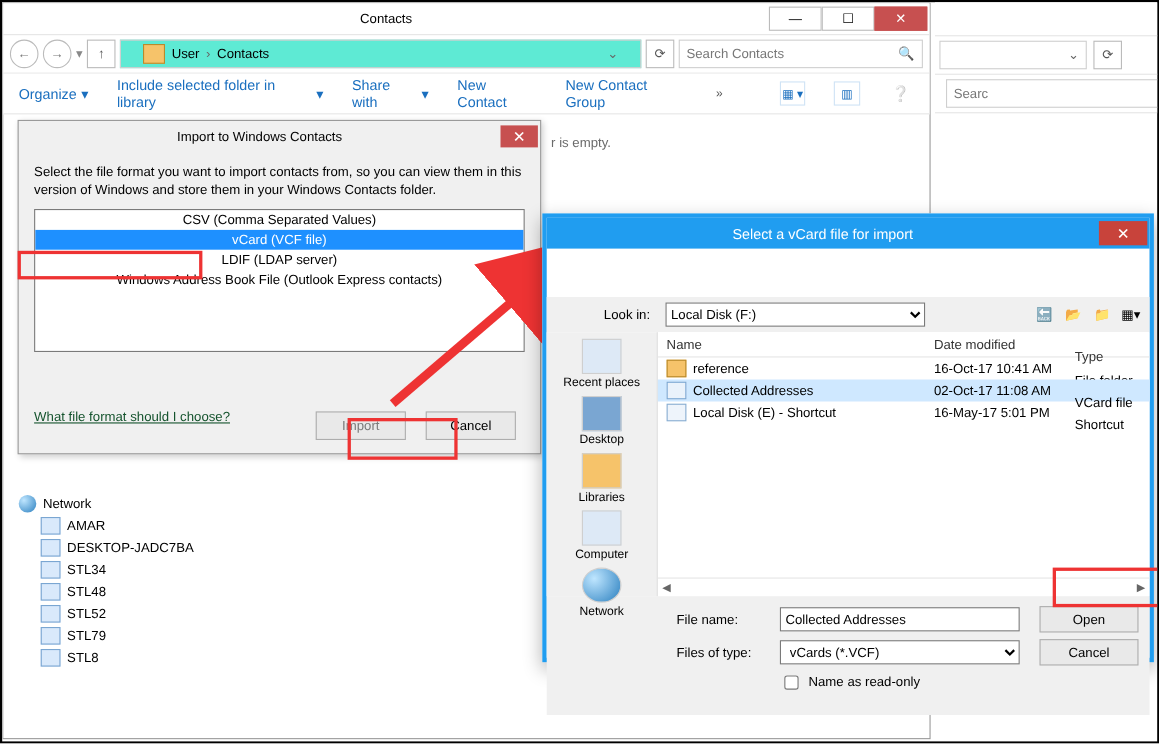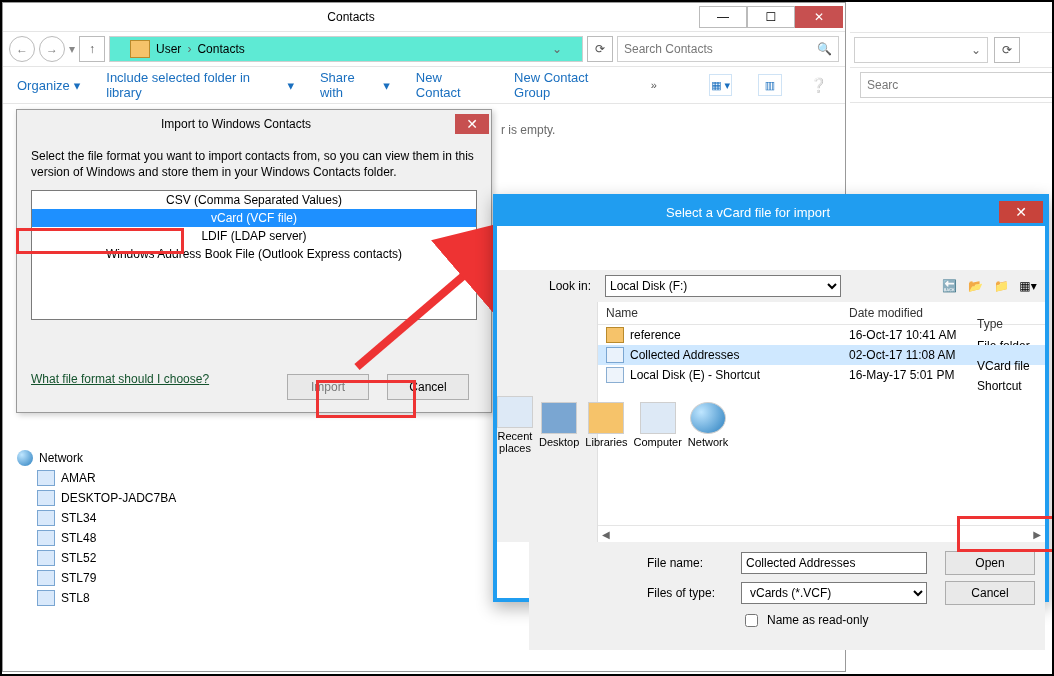--- a/index.html
+++ b/index.html
@@ -53,35 +53,35 @@
   .picker{position:absolute;left:491px;top:192px;width:556px;height:408px;background:#fff;border:4px solid #209df0;box-sizing:border-box;box-shadow:0 6px 16px rgba(0,0,0,.3);}
   .picker .tbar{height:28px;background:#209df0;color:#fff;display:flex;align-items:center;}
   .picker .tbar .tt{flex:1;text-align:center;font-size:13px;}
   .picker .tbar .x{width:44px;height:22px;margin-right:2px;background:#c8433b;display:flex;align-items:center;justify-content:center;color:#fff;font-size:14px;}
   .picker .lookrow{height:32px;background:#f0f0f0;display:flex;align-items:center;padding:0 8px;gap:8px;margin-top:44px;}
   .picker .lookrow .look-lbl{width:86px;text-align:right;padding-right:6px;}
   .picker select, .picker input[type=text]{font-family:inherit;font-size:12px;}
   .picker .lookrow select{width:236px;height:22px;border:1px solid #7a7a7a;background:#fff;}
   .picker .miniico{width:18px;height:18px;display:flex;align-items:center;justify-content:center;}
   .picker .body{display:flex;height:calc(100% - 28px - 32px - 100px);background:#fff;}
-  .picker .places{width:100px;border-right:1px solid #e0e0e0;background:#f0f0f0;display:flex;flex-direction:row;align-items:center;padding-top:6px;gap:6px;}
+  .picker .places{width:100px;border-right:1px solid #e0e0e0;background:#f0f0f0;display:flex;flex-direction:column;align-items:center;padding-top:6px;gap:6px;}
   .picker .place{width:90px;text-align:center;font-size:11px;}
   .picker .place .pi{width:34px;height:30px;margin:0 auto 2px auto;border:1px solid #cfcfcf;background:#dde9f6;}
   .picker .flist{flex:1;display:flex;flex-direction:column;}
   .picker .flist .cols{display:flex;height:22px;align-items:center;border-bottom:1px solid #e5e5e5;color:#333;padding-left:8px;}
   .picker .cN{flex:1;}
   .picker .cD{width:128px;}
   .picker .cT{width:68px;margin-top:21px;}
   .picker .frow{display:flex;align-items:center;height:20px;padding-left:8px;}
   .picker .frow.sel{background:#cfe8ff;}
   .picker .frow .fi{width:16px;height:14px;margin-right:6px;background:#f6c36a;border:1px solid #b98a2c;}
   .picker .frow .fi.card{background:#eaf2fb;border:1px solid #7aa6d2;}
   .picker .frow .fi.short{background:#eef4fb;border:1px solid #8aaed2;}
   .picker .scroll{height:16px;border-top:1px solid #e5e5e5;display:flex;align-items:center;justify-content:space-between;padding:0 4px;color:#666;font-size:10px;margin-top:auto;}
-  .picker .foot{height:100px;background:#f0f0f0;padding:8px 10px 0 10px;display:grid;grid-template-columns:100px 86px 1fr 100px;grid-template-rows:26px 26px 20px;align-items:center;gap:4px 8px;margin-left:32px;}
+  .picker .foot{height:100px;background:#f0f0f0;padding:8px 10px 0 10px;display:grid;grid-template-columns:100px 86px 1fr 100px;grid-template-rows:26px 26px 20px;align-items:center;gap:4px 8px;}
   .picker .foot .lbl{text-align:left;}
   .picker .foot input[type=text], .picker .foot select{height:22px;border:1px solid #7a7a7a;background:#fff;padding:0 4px;width:100%;box-sizing:border-box;}
   .picker .foot .btn{width:88px;height:22px;border:1px solid #adadad;background:#e9e9e9;display:flex;align-items:center;justify-content:center;justify-self:end;}
   .picker .foot .chkrow{grid-column:3/4;display:flex;align-items:center;gap:6px;}
   .hl-open{left:955px;top:514px;width:112px;height:36px;}
 
   
   .arrow{position:absolute;pointer-events:none;}
 
   

